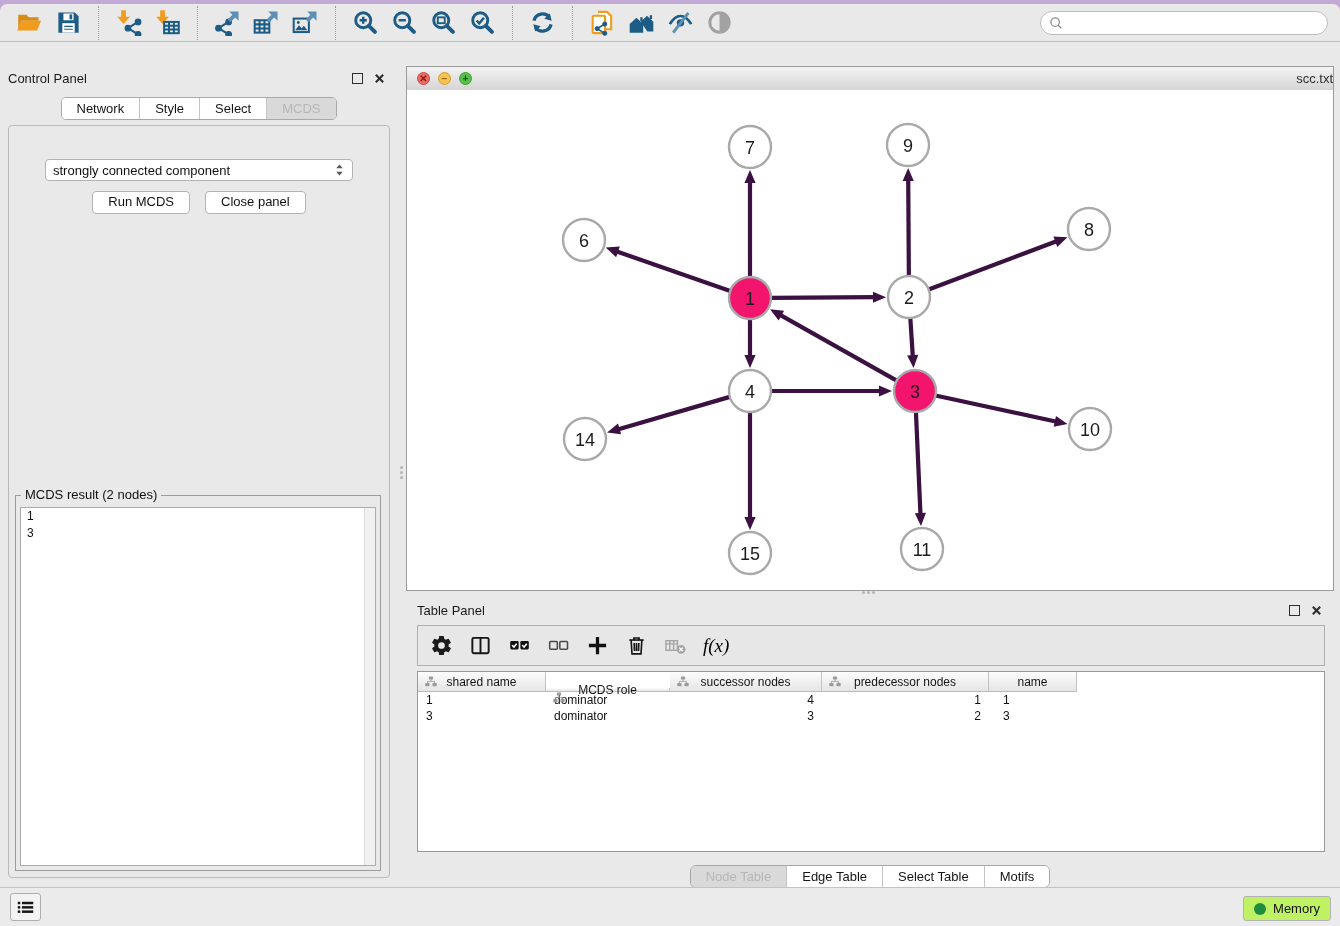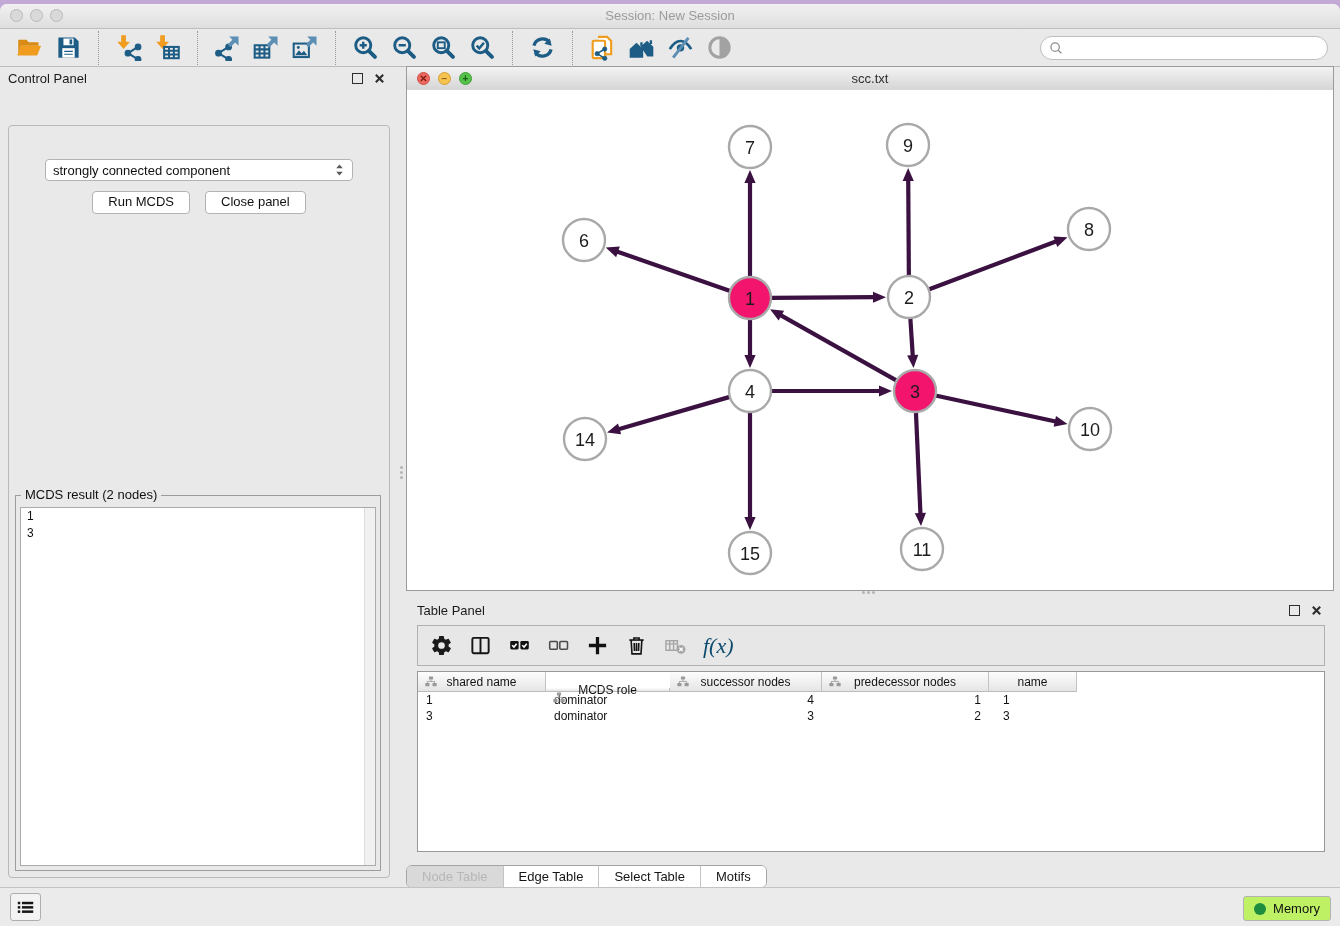--- a/index.html
+++ b/index.html
@@ -68,70 +68,62 @@
   .net-window{position:absolute;left:406px;top:62px;width:928px;height:525px;
               border:1px solid #9b9b9b;box-sizing:border-box;background:#fff}
   .net-titlebar{height:23px;background:linear-gradient(#f3f3f3,#d5d5d5);
                 border-bottom:1px solid #a8a8a8;position:relative}
   .lights{position:absolute;left:10px;top:5px;display:flex;gap:8px}
   .light{width:13px;height:13px;border-radius:50%;font-size:10px;line-height:11px;
          text-align:center;font-weight:bold;box-sizing:border-box}
   .light.red{background:#ee6a61;border:1px solid #cf4a42;color:#7e1d15}
   .light.yellow{background:#f6c350;border:1px solid #d69e33;color:#8f6310}
   .light.green{background:#57c04b;border:1px solid #3fa233;color:#14600e}
-  .net-title{text-align:center;line-height:23px;font-size:13px;color:#2e2e2e}
+  .net-title{text-align:right;line-height:23px;font-size:13px;color:#2e2e2e}
   .net-canvas{position:absolute;left:0;top:23px;right:0;bottom:0;background:#fff}
   .net-canvas svg{width:100%;height:100%;display:block}
   
   .table-panel{position:absolute;left:406px;top:591px;width:928px;bottom:38px}
   .tp-toolbar{position:absolute;left:11px;right:9px;top:30px;height:41px;
               border:1px solid #b0b0b0;background:#e7e7e7;display:flex;align-items:center;
               padding-left:12px;gap:16px;box-sizing:border-box}
   .tt-btn{width:23px;height:23px;flex:none}
   .tt-btn svg{width:100%;height:100%;display:block}
-  .fx{font-family:"Liberation Serif",serif;font-style:italic;font-size:22px;color:#0c4a6e;
+  .fx{font-family:"Liberation Serif",serif;font-style:italic;font-size:19px;color:#000000;
       line-height:23px}
   .tp-table{position:absolute;left:11px;right:9px;top:76px;height:179px;
             border:1px solid #989898;background:#fff;overflow:hidden}
   .thead{display:flex;height:20px}
   .th{box-sizing:border-box;border-right:1px solid #c3c3c3;border-bottom:1px solid #bcbcbc;
       background:linear-gradient(#fdfdfd,#e5e5e5);position:relative;display:flex;
       align-items:center;justify-content:center;font-size:12px;color:#141414;flex:none}
   .th .tree{position:absolute;left:7px;top:4px;width:12px;height:11px}
   .th .tree svg{width:100%;height:100%;display:block}
   .trow{display:flex;height:16px;font-size:12px;color:#111}
   .td{box-sizing:border-box;padding:1px 8px 0;white-space:nowrap;flex:none;overflow:hidden}
-  .tp-tabs-wrap{position:absolute;top:270px;left:0;right:0;display:flex;}
+  .tp-tabs-wrap{position:absolute;top:270px;left:0;right:0;display:flex;justify-content:center}
   .tp-tabs{display:flex;border:1px solid #a5a5a5;border-radius:6px;overflow:hidden;
            background:#fff;height:21px}
   .tp-tabs .seg{font-size:13px}
   
   .status-bar{position:absolute;left:0;right:0;bottom:0;height:38px;
               border-top:1px solid #c3c3c3;background:#ebebeb}
   .sb-left{position:absolute;left:10px;top:5px;width:29px;height:26px;border:1px solid #aeaeae;
            background:#f3f3f3;border-radius:3px;display:flex;align-items:center;justify-content:center}
   .sb-left svg{width:17px;height:15px}
   .memory{position:absolute;right:9px;top:8px;height:25px;padding:0 10px;border:1px solid #b3b3b3;
           background:#bef264;border-radius:3px;display:flex;align-items:center;gap:7px;
           font-size:13px;color:#111;box-sizing:border-box}
   .memory .dot{width:12px;height:12px;border-radius:50%}
 </style>
 </head>
 <body>
 
 <div class="app">
 
-  <div class="titlebar">
-    <div class="mac-dots">
-      <span></span>
-      <span></span>
-      <span></span>
-    </div>
-    <div class="app-title">Session: New Session</div>
-  </div>
 
   <div class="toolbar" id="main-toolbar">
 
     <span class="tb-btn">
         <svg viewBox="0 0 24 24">
           <path fill="#d88b15" d="M2 5h7.3l2 2.4H20v3H4.6L2 17.5z"></path>
           <path fill="#f09c1e" d="M4.3 10.4H22.3L18.8 19H1.1z"></path>
         </svg>
       </span>
       <span class="tb-btn">
@@ -283,20 +275,26 @@
   <div class="control-panel">
     <div class="panel-title" style="top:5px;left:8px">Control Panel</div>
     <div class="panel-icons" style="top:7px;right:12px">
       <span class="float-box"></span>
       <span class="close-x">
         <svg viewBox="0 0 12 12">
             <path d="M2 2l8 8M10 2l-8 8" stroke="#2e2e2e" stroke-width="2.3"></path>
           </svg>
       </span>
     </div>
+    <div class="seg-tabs" id="cp-tabs" style="top:31px;left:50%;transform:translateX(-50%)">
+        <span class="seg">Network</span>
+        <span class="seg">Style</span>
+        <span class="seg">Select</span>
+        <span class="seg selected">MCDS</span>
+      </div>
 
     <div class="cp-content">
       <div class="cp-select">
         <span>strongly connected component</span>
         <span class="chev">
           <svg viewBox="0 0 12 15">
               <path d="M6 1.5L9.6 5.6H2.4zM6 13.5L2.4 9.4h7.2z" fill="#5a5a5a"></path>
             </svg>
         </span>
       </div>

